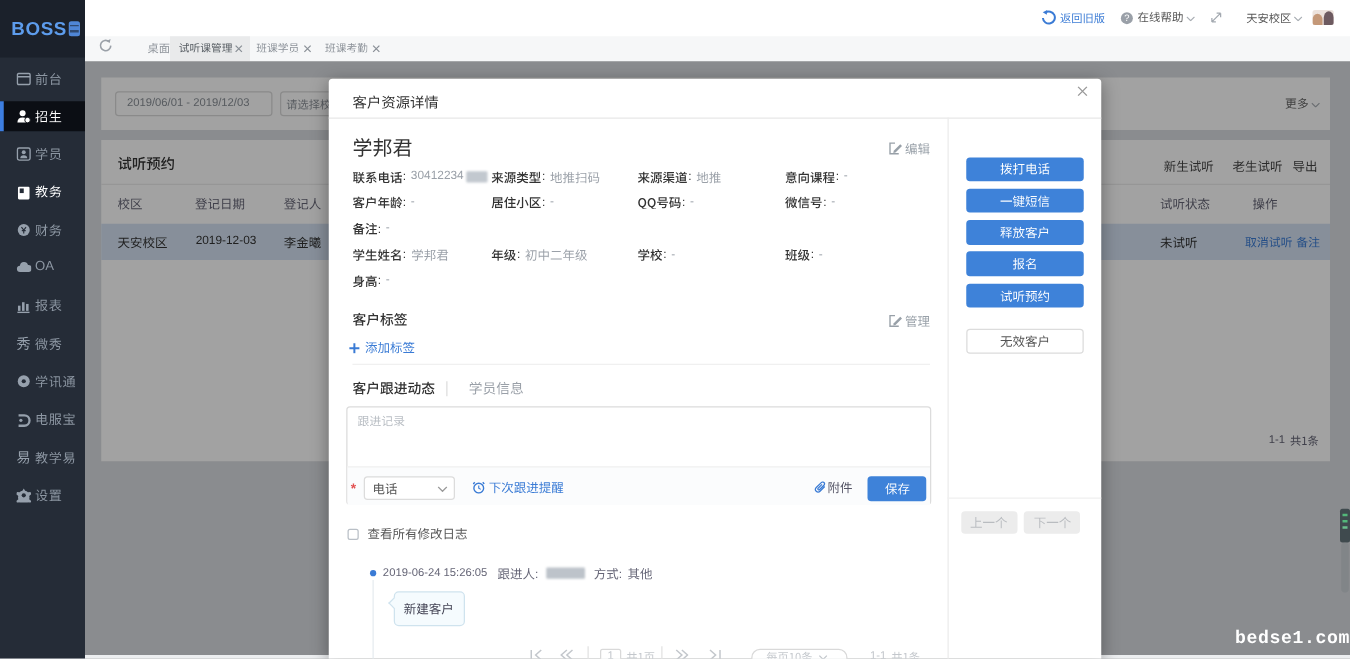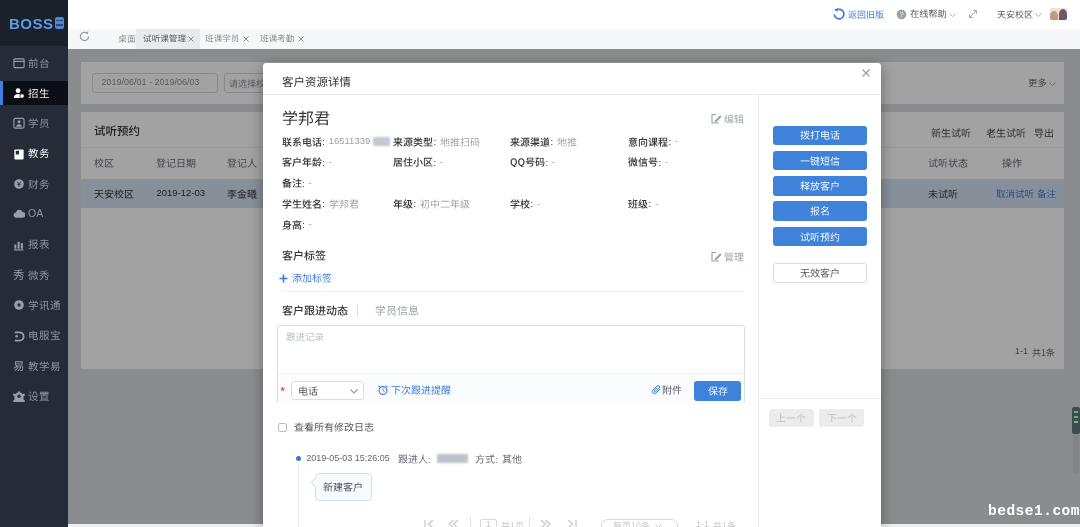--- a/index.html
+++ b/index.html
@@ -494,21 +494,21 @@
       </svg>
     </div>
 <div style="position:absolute;left:296.5px;top:34.5px;">
       <svg width="8" height="8" viewBox="0 0 8 8">
         <path d="M1.5 1.5 L6.5 6.5 M6.5 1.5 L1.5 6.5" stroke="#8a9097" stroke-width="1"></path>
       </svg>
     </div>
 <div style="position:absolute;left:68.0px;top:48.5px;width:1012.0px;height:478.5px;background:#dadde1;"></div>
 <div style="position:absolute;left:81.0px;top:61.5px;width:983.0px;height:42.2px;background:#fff;"></div>
 <div style="position:absolute;left:92.0px;top:72.6px;width:126.0px;height:20.4px;background:#fff;border:1px solid #d9d9d9;border-radius:3px;box-sizing:border-box;"></div>
-<div style="position:absolute;left:101.5px;top:76.2px;font:normal 9.0px 'Liberation Sans',sans-serif;color:#8a9097;line-height:13.5px;letter-spacing:0;white-space:nowrap;">2019/06/01 - 2019/06/03</div>
+<div style="position:absolute;left:101.5px;top:76.2px;font:normal 9.0px 'Liberation Sans',sans-serif;color:#8a9097;line-height:13.5px;letter-spacing:0;white-space:nowrap;">2019/06/01 - 2019/12/03</div>
 <div style="position:absolute;left:223.7px;top:72.6px;width:126.0px;height:20.4px;background:#fff;border:1px solid #d9d9d9;border-radius:3px;box-sizing:border-box;"></div>
 <div style="position:absolute;left:229.3px;top:78.5px;">
       <svg class="t " width="45.0" height="9" viewBox="0 0 45.0 9" style="display:block">
         <g fill="#8a9097" transform="translate(0,7.92) scale(0.009000,-0.009000)">
           <use href="#q43" x="0"></use>
           <use href="#q44" x="1000"></use>
           <use href="#q45" x="2000"></use>
           <use href="#q31" x="3000"></use>
           <use href="#q32" x="4000"></use>
         </g>
@@ -811,21 +811,21 @@
       <svg class="t " width="40.0" height="10" viewBox="0 0 40.0 10" style="display:block">
         <g fill="#333" transform="translate(0,8.80) scale(0.010000,-0.010000)">
           <use href="#q103" x="0"></use>
           <use href="#q104" x="1000"></use>
           <use href="#q105" x="2000"></use>
           <use href="#q106" x="3000"></use>
         </g>
       </svg>
     </div>
 <div style="position:absolute;left:322.2px;top:134.0px;font:9.5px 'Liberation Sans',sans-serif;color:#333;line-height:15px;">:</div>
-<div style="position:absolute;left:328.7px;top:134.4px;font:normal 9.5px 'Liberation Sans',sans-serif;color:#9aa0a8;line-height:14.2px;letter-spacing:0;white-space:nowrap;">16511339</div>
+<div style="position:absolute;left:328.7px;top:134.4px;font:normal 9.5px 'Liberation Sans',sans-serif;color:#9aa0a8;line-height:14.2px;letter-spacing:0;white-space:nowrap;">30412234</div>
 <div style="position:absolute;left:372.7px;top:137.0px;width:17.0px;height:9.0px;background:#c2c8cf;border-radius:1px;filter:blur(1px);"></div>
 <div style="position:absolute;left:393.0px;top:136.5px;">
       <svg class="t " width="40.0" height="10" viewBox="0 0 40.0 10" style="display:block">
         <g fill="#333" transform="translate(0,8.80) scale(0.010000,-0.010000)">
           <use href="#q107" x="0"></use>
           <use href="#q108" x="1000"></use>
           <use href="#q109" x="2000"></use>
           <use href="#q110" x="3000"></use>
         </g>
       </svg>
@@ -1140,21 +1140,21 @@
           <use href="#q174" x="3000"></use>
           <use href="#q175" x="4000"></use>
           <use href="#q176" x="5000"></use>
           <use href="#q58" x="6000"></use>
           <use href="#q177" x="7000"></use>
         </g>
       </svg>
     </div>
 <div style="position:absolute;left:298.0px;top:464.0px;width:0.0px;height:63.0px;border-left:1px solid #e6ebf0;"></div>
 <div style="position:absolute;left:295.7px;top:455.9px;width:5.6px;height:5.6px;background:#3a7bd5;border-radius:50%;"></div>
-<div style="position:absolute;left:306.3px;top:451.9px;font:normal 9.0px 'Liberation Sans',sans-serif;color:#667;line-height:13.5px;letter-spacing:0;white-space:nowrap;">2019-05-03 15:26:05</div>
+<div style="position:absolute;left:306.3px;top:451.9px;font:normal 9.0px 'Liberation Sans',sans-serif;color:#667;line-height:13.5px;letter-spacing:0;white-space:nowrap;">2019-06-24 15:26:05</div>
 <div style="position:absolute;left:398.3px;top:453.7px;">
       <svg class="t " width="30.0" height="10" viewBox="0 0 30.0 10" style="display:block">
         <g fill="#667" transform="translate(0,8.80) scale(0.010000,-0.010000)">
           <use href="#q161" x="0"></use>
           <use href="#q162" x="1000"></use>
           <use href="#q60" x="2000"></use>
         </g>
       </svg>
     </div>
 <div style="position:absolute;left:428.0px;top:451.5px;font:9.5px 'Liberation Sans',sans-serif;color:#667;line-height:15px;">:</div>

